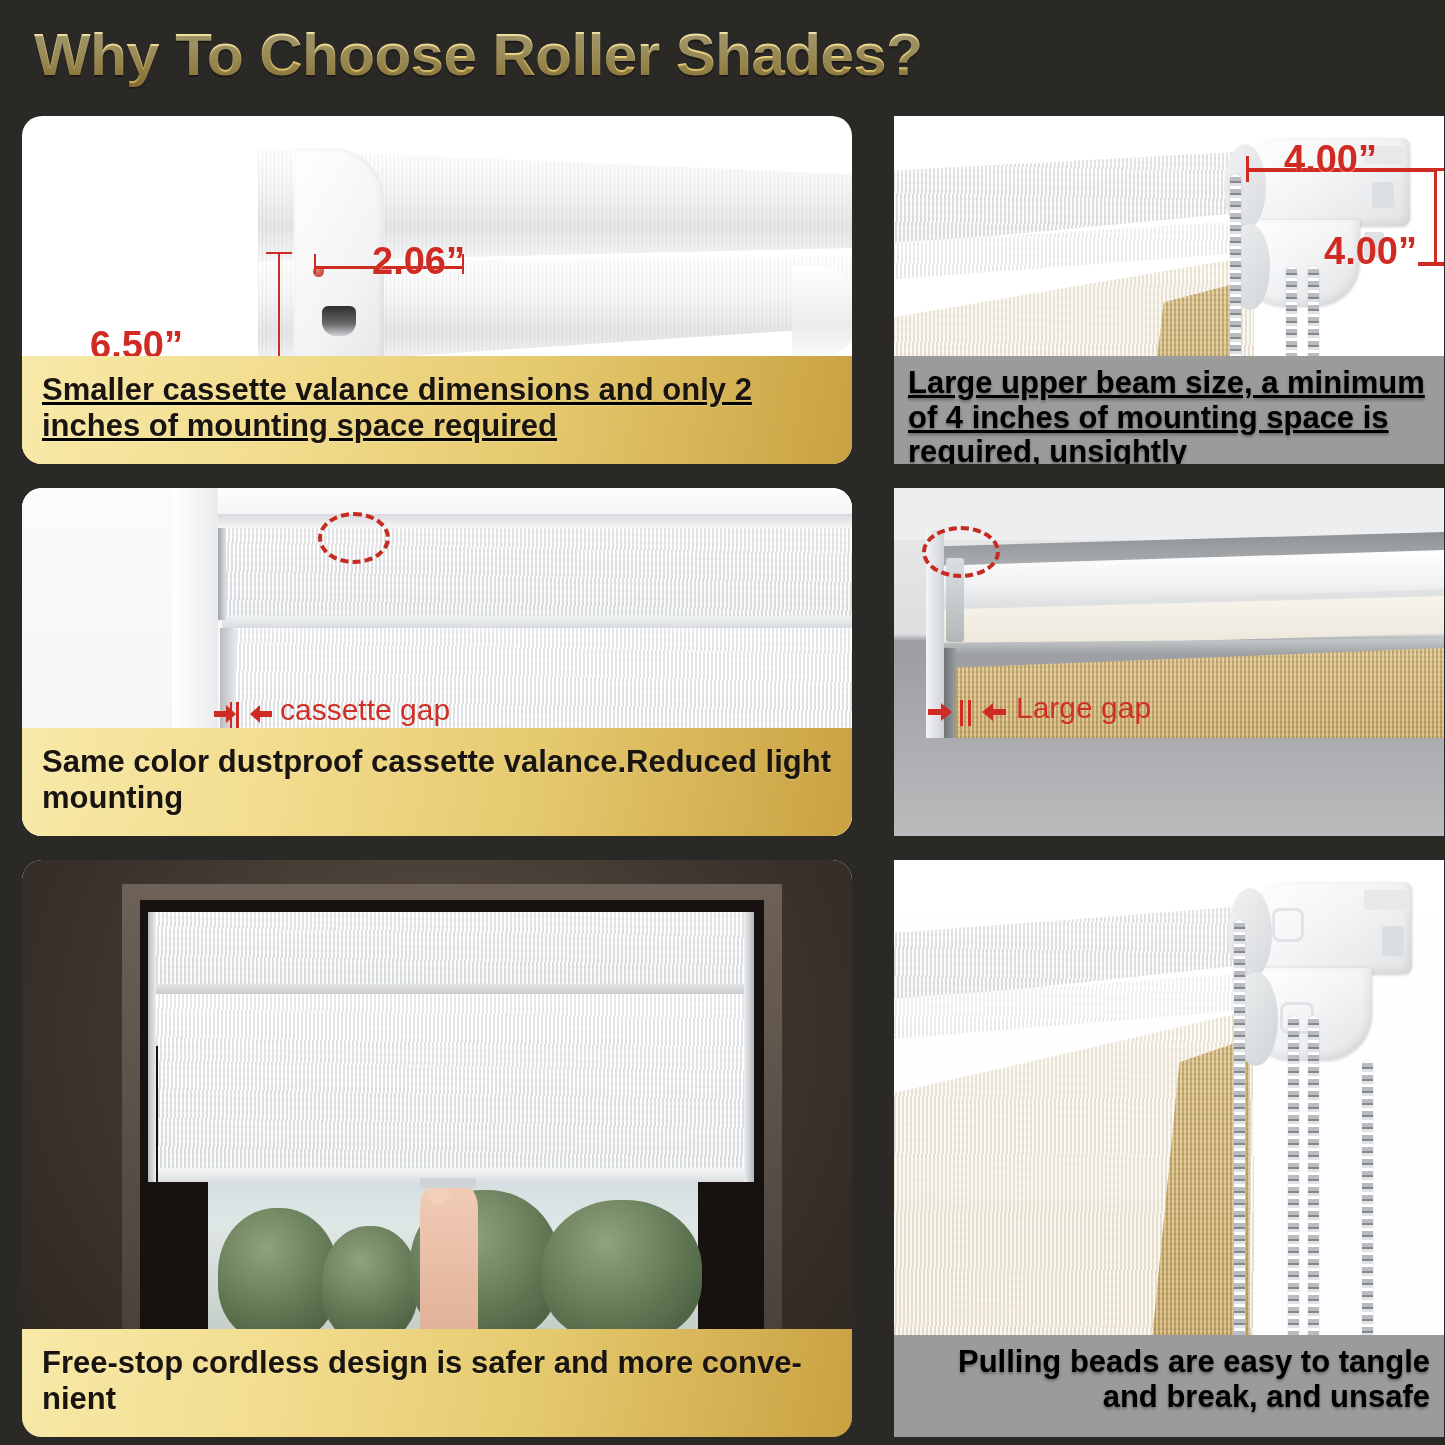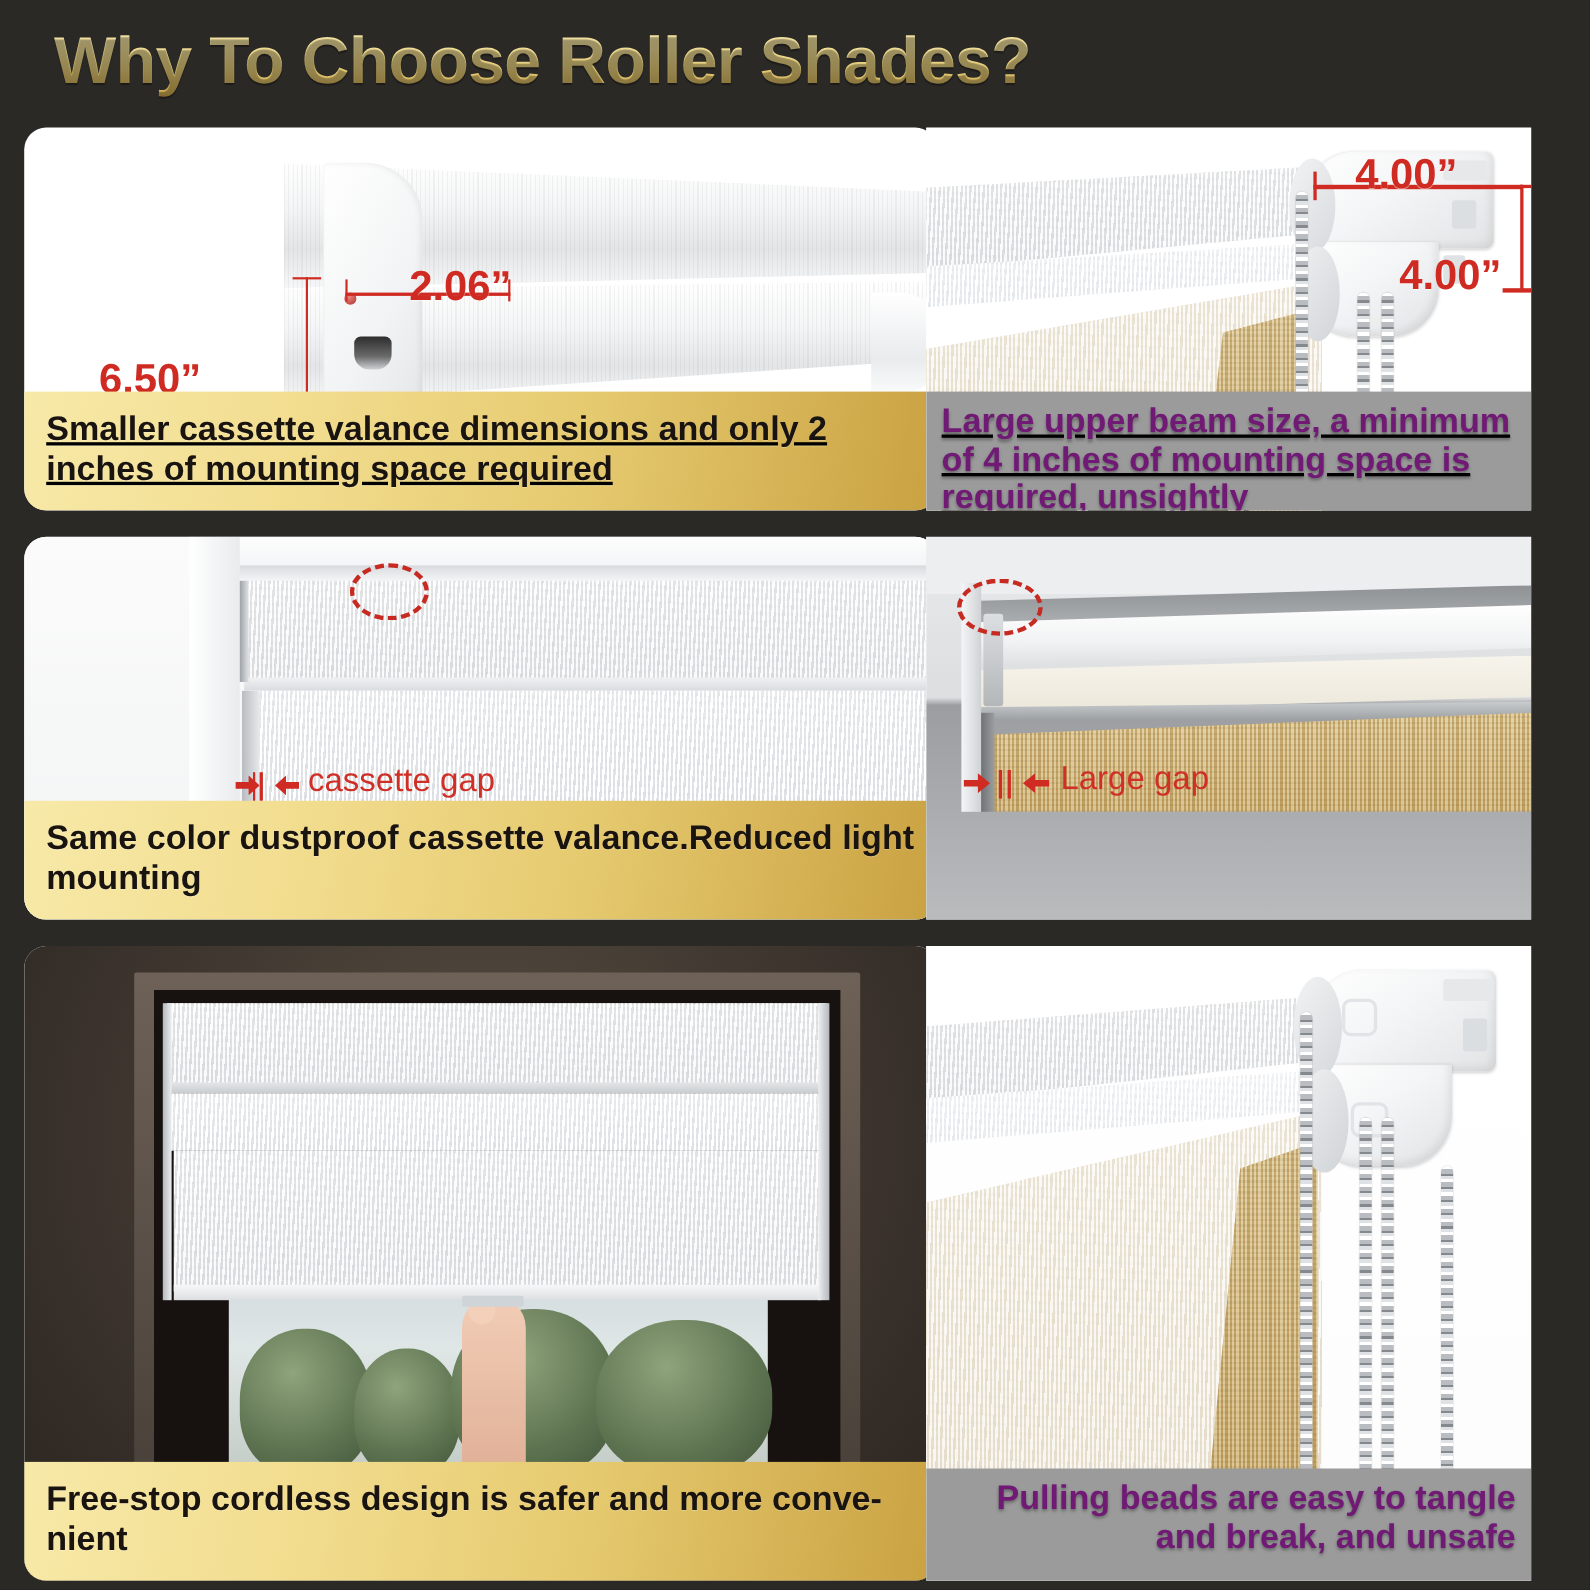--- a/index.html
+++ b/index.html
@@ -5,53 +5,53 @@
   * { margin:0; padding:0; box-sizing:border-box; }
   html,body { background:#201e1c; }
   body {
     width:1445px; height:1445px;
     background:#2b2926;
     font-family:"Liberation Sans", sans-serif;
     overflow:hidden; position:relative;
   }
 
   
-  #title-bar { height:108px; display:flex; align-items:center; padding-left:49px; }
+  #title-bar { height:108px; display:flex; align-items:center; padding-left:34px; }
   #page-title {
     font-size:60px; font-weight:bold; letter-spacing:-0.5px;
     background:linear-gradient(180deg,#f7eab4 0%,#f0dc92 40%,#e6cd78 62%,#c9a448 100%);
     -webkit-background-clip:text; background-clip:text;
     -webkit-text-fill-color:transparent; color:#eed98e;
     text-shadow:0 2px 1px rgba(0,0,0,.35);
     white-space:nowrap;
   }
 
   
   #grid { position:absolute; left:0; top:108px; width:1445px; height:1337px; }
   .panel { position:absolute; overflow:hidden; background:#fff; }
   .panel.left  { left:22px;  width:830px; border-radius:20px; }
-  .panel.right { left:842px; width:550px; border-radius:0; }
+  .panel.right { left:894px; width:550px; border-radius:0; }
 
   .r1 { top:8px;   height:348px; }
   .r2 { top:380px; height:348px; }
   .r3 { top:752px; height:577px; }
 
   .photo { position:absolute; inset:0; overflow:hidden; }
 
   
   .caption { position:absolute; left:0; right:0; bottom:0; display:flex;
              align-items:flex-start; }
   .caption.gold {
     background:linear-gradient(100deg,#f7e9a8 0%,#f2dd8f 30%,#e5c96e 62%,#c9a141 100%);
     padding:16px 20px 26px 20px;
   }
   .caption.gold .ct { color:#1a1410; font-size:31px; font-weight:bold; line-height:1.16;
                       text-shadow:0 1px 0 rgba(255,255,255,.25); }
   .caption.grey { background:#9b9b9b; padding:10px 14px 16px 14px; }
-  .caption.grey .ct { color:#701a75; font-size:31px; font-weight:bold; line-height:1.12;
+  .caption.grey .ct { color:#000000; font-size:31px; font-weight:bold; line-height:1.12;
                       text-shadow:0 2px 3px rgba(0,0,0,.35); }
   .cap-r1 { height:108px;text-decoration:underline; }
   .cap-r2 { height:108px; }
 
   
   .dim-txt { position:absolute; color:#d02b22; font-weight:bold;
              font-family:"Liberation Sans", sans-serif;
              text-shadow:0 1px 1px rgba(255,255,255,.6); white-space:nowrap; }
   .rline { position:absolute; background:#cf2b22; }
   .gap-lbl { position:absolute; color:#cf2f26; font-size:30px; white-space:nowrap; }

